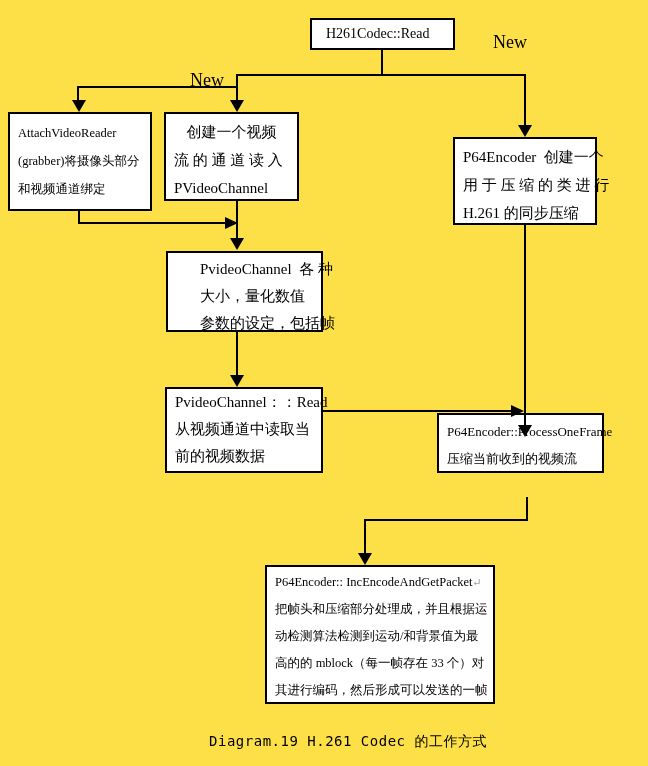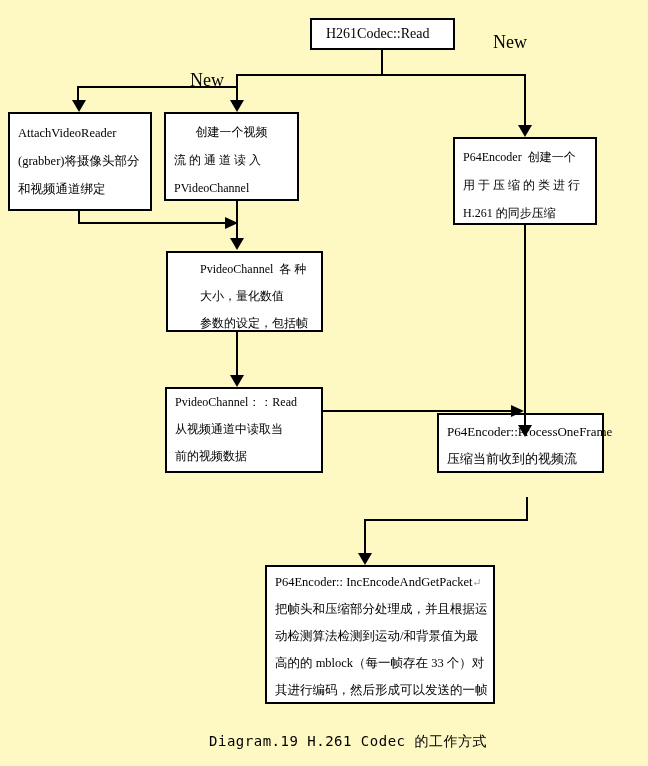--- a/index.html
+++ b/index.html
@@ -1,34 +1,34 @@
 <!DOCTYPE html>
 <html><head>
 <meta charset="utf-8">
 <style>
   html, body { margin: 0; padding: 0; background: #ffffff; }
   #canvas {
     position: relative;
     width: 648px;
     height: 766px;
-    background: #fef9c3;
+    background: #fde047;
     font-family: "Liberation Serif", "DejaVu Serif", serif;
     color: #000000;
     overflow: hidden;
   }
   .fbox {
     position: absolute;
     box-sizing: border-box;
     border: 2px solid #000000;
     background: #ffffff;
   }
   .fbox .line {
     white-space: pre;
     line-height: 28px;
-    font-size: 12px;
+    font-size: 15px;
     padding-left: 8px;
   }
   
   #b-h261 .line { font-size: 14px; padding-left: 14px; line-height: 27px; }
   #b-attach .line { font-size: 12.5px; line-height: 28px; }
   #b-create .line { line-height: 28px; }
   #b-create .line.centered { text-align: center; padding-left: 0; }
   #b-p64create .line { line-height: 28px; }
   #b-params .line { line-height: 27px; }
   #b-chread .line { line-height: 27px; }

